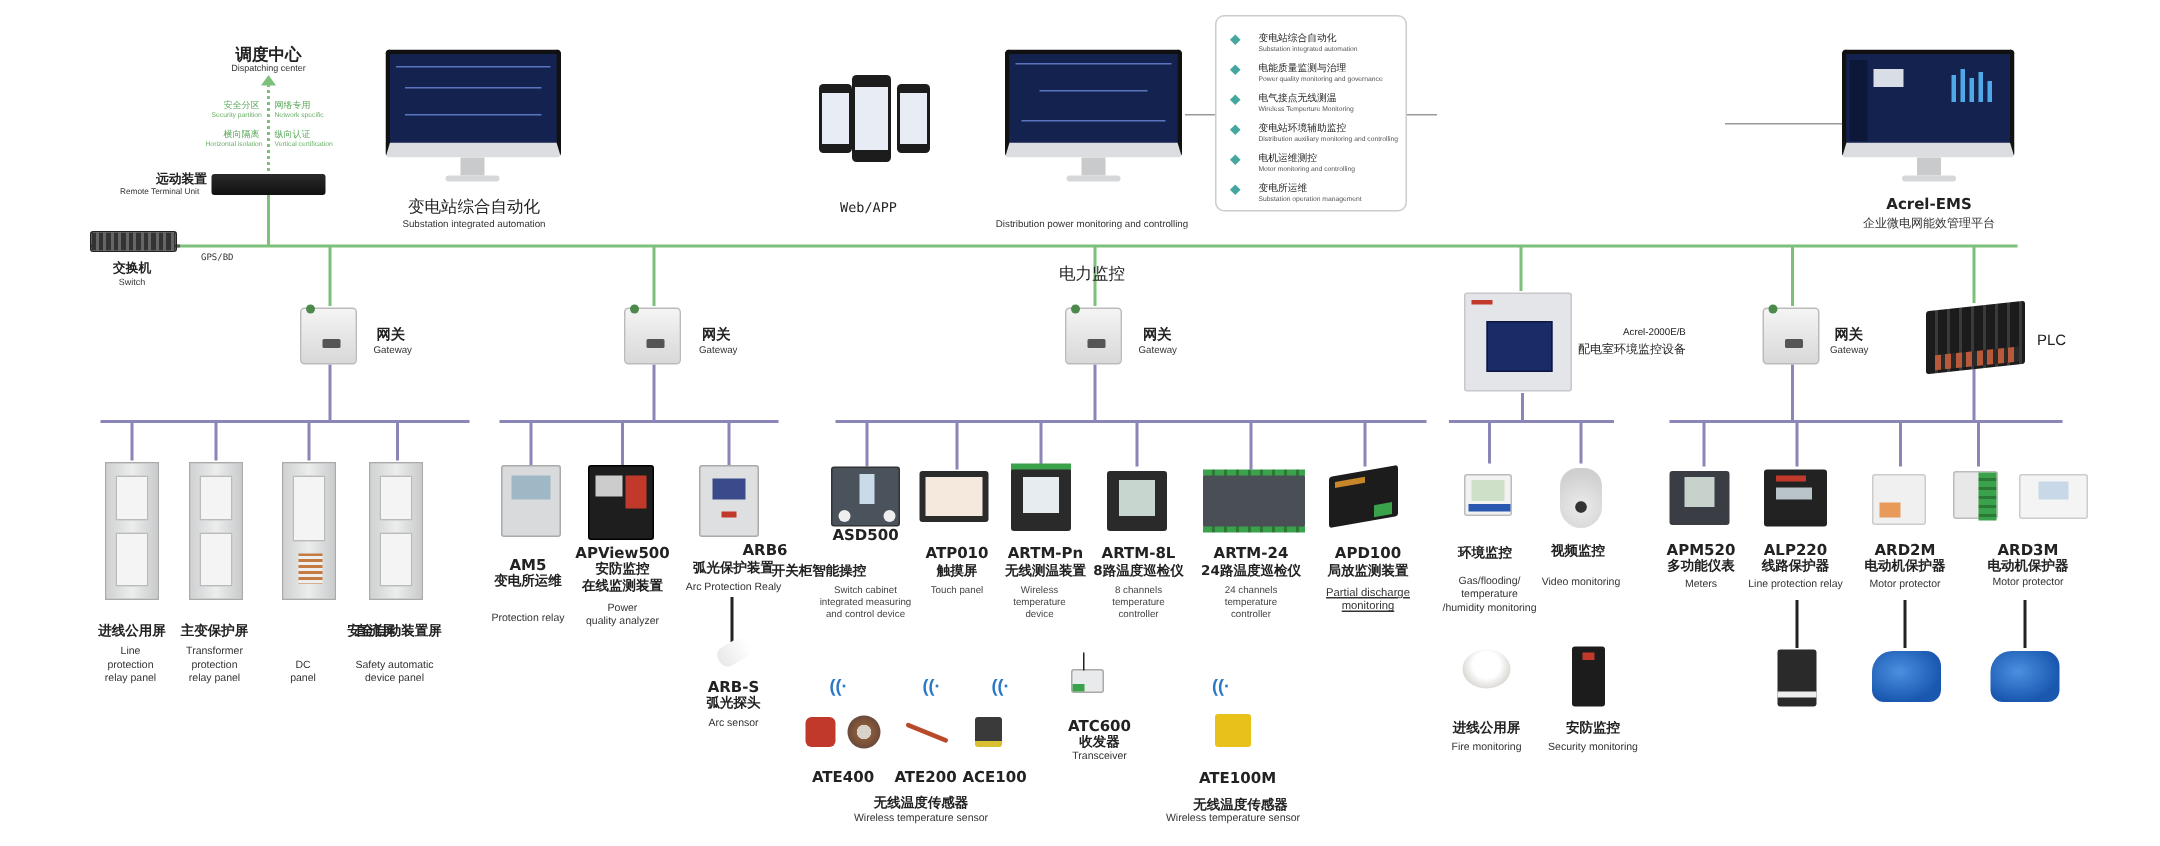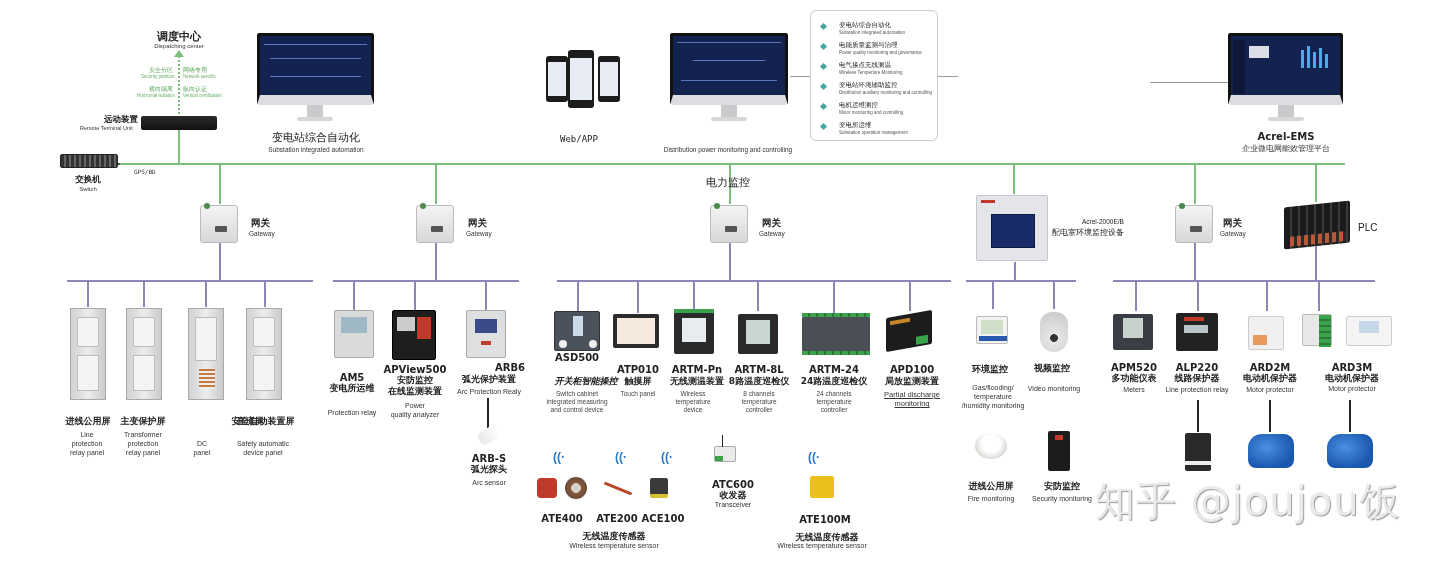--- a/index.html
+++ b/index.html
@@ -343,21 +343,21 @@
   <div class="dev" style="left:802px; top:316px; width:68px; height:36px; background:#4a4f55;">
       <div class="abs" style="left:0; top:-3px; width:68px; height:4px; background:repeating-linear-gradient(90deg,#3aa24a 0 6px,#2a7a36 6px 8px);"></div>
       <div class="abs" style="left:0; bottom:-3px; width:68px; height:4px; background:repeating-linear-gradient(90deg,#3aa24a 0 6px,#2a7a36 6px 8px);"></div>
     </div>
   <div class="dev" style="left:886px; top:314px; width:46px; height:34px; background:#1c1c1c; transform:skewY(-10deg);">
       <div class="abs" style="left:4px; top:4px; width:20px; height:4px; background:#c8862a;"></div>
       <div class="abs" style="right:4px; bottom:2px; width:12px; height:8px; background:#3aa24a;"></div>
     </div>
 
   <div class="lbl model" style="left:577px; top:352px;">ASD500</div>
-  <div class="lbl cn cn9" style="left:586px; top:376px;font-style:italic;">开关柜智能操控</div>
+  <div class="lbl cn cn9" style="left:546px; top:376px;">开关柜智能操控</div>
   <div class="lbl en en6" style="left:577px; top:390px; white-space:nowrap; font-size:6.5px;">
       <div>Switch cabinet</div>
       <div>integrated measuring</div>
       <div>and control device</div>
     </div>
 
   <div class="lbl model" style="left:638px; top:364px;">ATP010</div>
   <div class="lbl cn cn9" style="left:638px; top:376px;">触摸屏</div>
   <div class="lbl en en6" style="left:638px; top:390px; white-space:nowrap; font-size:6.5px;">Touch panel</div>
 
@@ -478,15 +478,14 @@
   <div class="lbl model" style="left:1352px; top:362px;">ARD3M</div>
   <div class="lbl cn cn9" style="left:1352px; top:373px;">电动机保护器</div>
   <div class="lbl en en7" style="left:1352px; top:385px; white-space:nowrap;">Motor protector</div>
 
   <div class="dev" style="left:1185px; top:433px; width:26px; height:38px; background:#2a2a2a; border-radius:2px;">
       <div class="abs" style="left:0; bottom:6px; width:26px; height:4px; background:#eee;"></div>
     </div>
   <div class="dev" style="left:1248px; top:434px; width:46px; height:34px; background:radial-gradient(ellipse at 40% 40%,#4a90e0,#1a58b0 70%); border-radius:14px 10px 8px 8px;"></div>
   <div class="dev" style="left:1327px; top:434px; width:46px; height:34px; background:radial-gradient(ellipse at 40% 40%,#4a90e0,#1a58b0 70%); border-radius:14px 10px 8px 8px;"></div>
 
-  <div class="watermark">知乎 @joujou饭</div>
 
 </div>
 
 </body></html>

